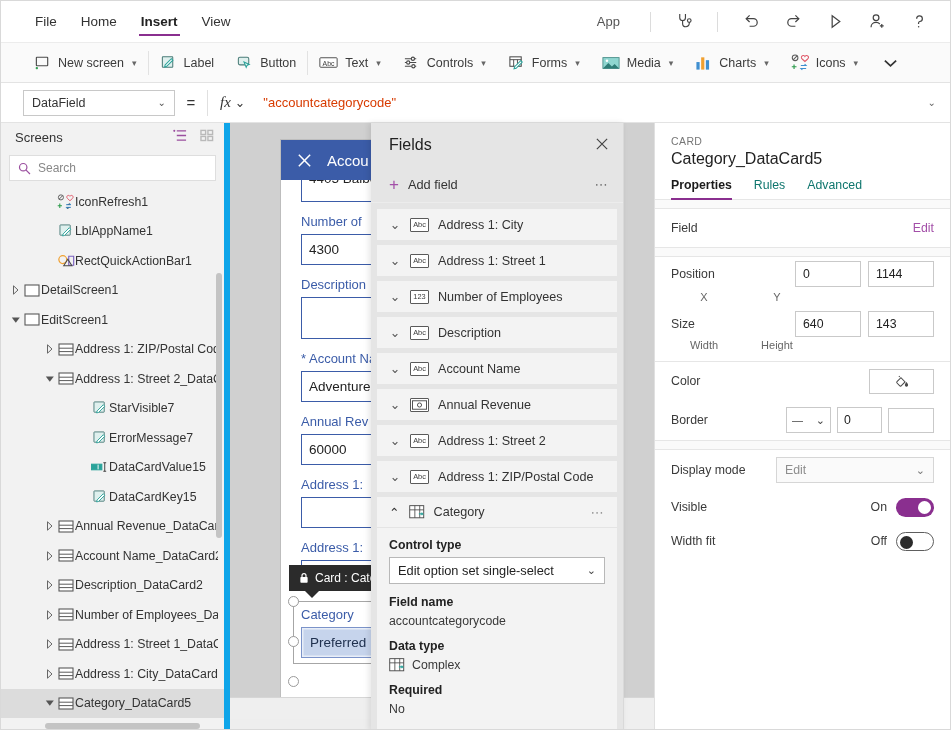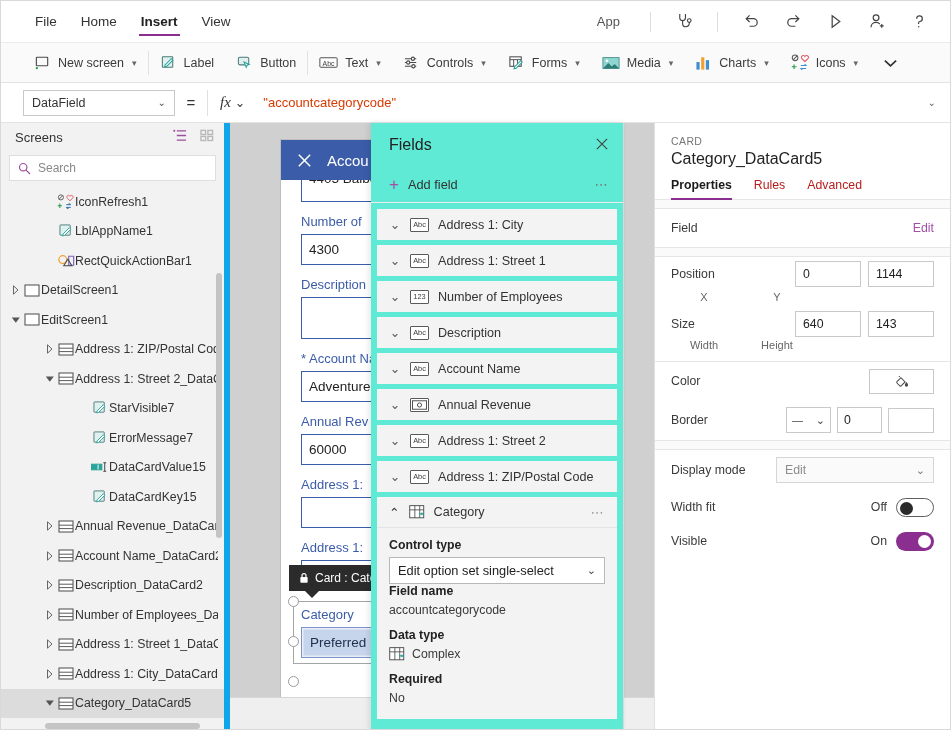--- a/index.html
+++ b/index.html
@@ -173,21 +173,21 @@
     box-shadow: inset 0 0 0 1.5px #e8eef8;
   }
   .canvas-bottom-bar {
     position:absolute; left:0; right:0; bottom:0; height:34px;
     background:#efefef; border-top:1px solid #d6d6d6;
   }
 
   
   .fields-panel {
     position:absolute; left:370px; top:0px; width:253px; height:608px;
-    background:#5eead4; border-right:1px solid #d9d9d9;
+    background:#e5e5e5; border-right:1px solid #d9d9d9;
     box-shadow:-2px 0 6px rgba(0,0,0,0.10);
     display:flex; flex-direction:column; z-index:20;
   }
   .fp-head {
     height:44px; display:flex; align-items:center; padding:0 14px 0 18px;
   }
   .fp-title { font-size:16px; color:#222; }
   .fp-close { margin-left:auto; color:#444; cursor:default; }
   .fp-add {
     height:36px; display:flex; align-items:center; padding:0 14px 0 18px;
@@ -214,33 +214,33 @@
     font-size:12.6px; color:#333; border-bottom:1px solid #e4e4e4;
   }
   .fp-exp-head .dots { margin-left:auto; color:#999; letter-spacing:1.5px; font-size:13px; }
   .fp-exp-body { padding:10px 12px 0 12px; }
   .fp-lbl { font-size:12.3px; font-weight:bold; color:#222; margin-bottom:5px; }
   .fp-val { font-size:12.3px; color:#3a3a3a; margin-bottom:11px; }
   .fp-val.with-icon { display:flex; align-items:center; gap:7px; }
   .fp-select {
     height:27px; background:#fff; border:1px solid #b8b8b8;
     display:flex; align-items:center; padding:0 8px; font-size:12.8px; color:#222;
-    margin-bottom:0;
+    margin-bottom:11px;
   }
   .fp-select .caret { margin-left:auto; color:#444; font-size:11px; }
 
   
   .props-panel {
     width:296px; background:#ffffff; border-left:1px solid #e0e0e0;
     display:flex; flex-direction:column; overflow:hidden;
   }
   .pp-kind { font-size:10.5px; color:#767676; letter-spacing:0.4px; padding:12px 0 0 16px; }
   .pp-name { font-size:16px; color:#222; padding:3px 0 0 16px; }
   .pp-tabs { display:flex; padding:10px 0 0 16px; border-bottom:1px solid #e6e6e6; gap:22px; }
-  .pp-tab { font-size:12.3px; color:#b91c1c; padding-bottom:7px; position:relative; cursor:default; }
+  .pp-tab { font-size:12.3px; color:#0f766e; padding-bottom:7px; position:relative; cursor:default; }
   .pp-tab.active { color:#1b1b1b; font-weight:bold; }
   .pp-tab.active::after {
     content:""; position:absolute; left:0; right:0; bottom:-1px; height:2.5px; background:#8a2f8f;
   }
   .pp-sec { border-bottom:1px solid #e6e6e6; padding:0 16px; }
   .pp-sec.gap { height:9px; background:#fafafa; border-bottom:1px solid #e6e6e6; }
   .pp-row {
     display:flex; align-items:center; min-height:38px; gap:8px;
   }
   .pp-label { font-size:12.3px; color:#3a3a3a; }
@@ -948,36 +948,36 @@
 
       <div class="pp-sec" style="border-bottom:none">
         <div class="pp-row" style="min-height:40px">
           <span class="pp-label">Display mode</span>
           <span class="pp-dmselect">
             <span>Edit</span>
             <span class="caret">⌄</span>
           </span>
         </div>
         <div class="pp-row" style="min-height:34px">
+          <span class="pp-label">Visible</span>
+          <span class="toggle-wrap">
+            <span class="toggle-state">On</span>
+            <span class="tgl on">
+                <span class="knob"></span>
+              </span>
+          </span>
+        </div>
+        <div class="pp-row" style="min-height:34px">
           <span class="pp-label">Width fit</span>
           <span class="toggle-wrap">
             <span class="toggle-state">Off</span>
             <span class="tgl off">
                 <span class="knob"></span>
               </span>
           </span>
         </div>
-        <div class="pp-row" style="min-height:34px">
-          <span class="pp-label">Visible</span>
-          <span class="toggle-wrap">
-            <span class="toggle-state">On</span>
-            <span class="tgl on">
-                <span class="knob"></span>
-              </span>
-          </span>
-        </div>
       </div>
     </div>
 
   </div>
 
   <div class="scroll-corner"></div>
 </div>
 
 </body></html>

